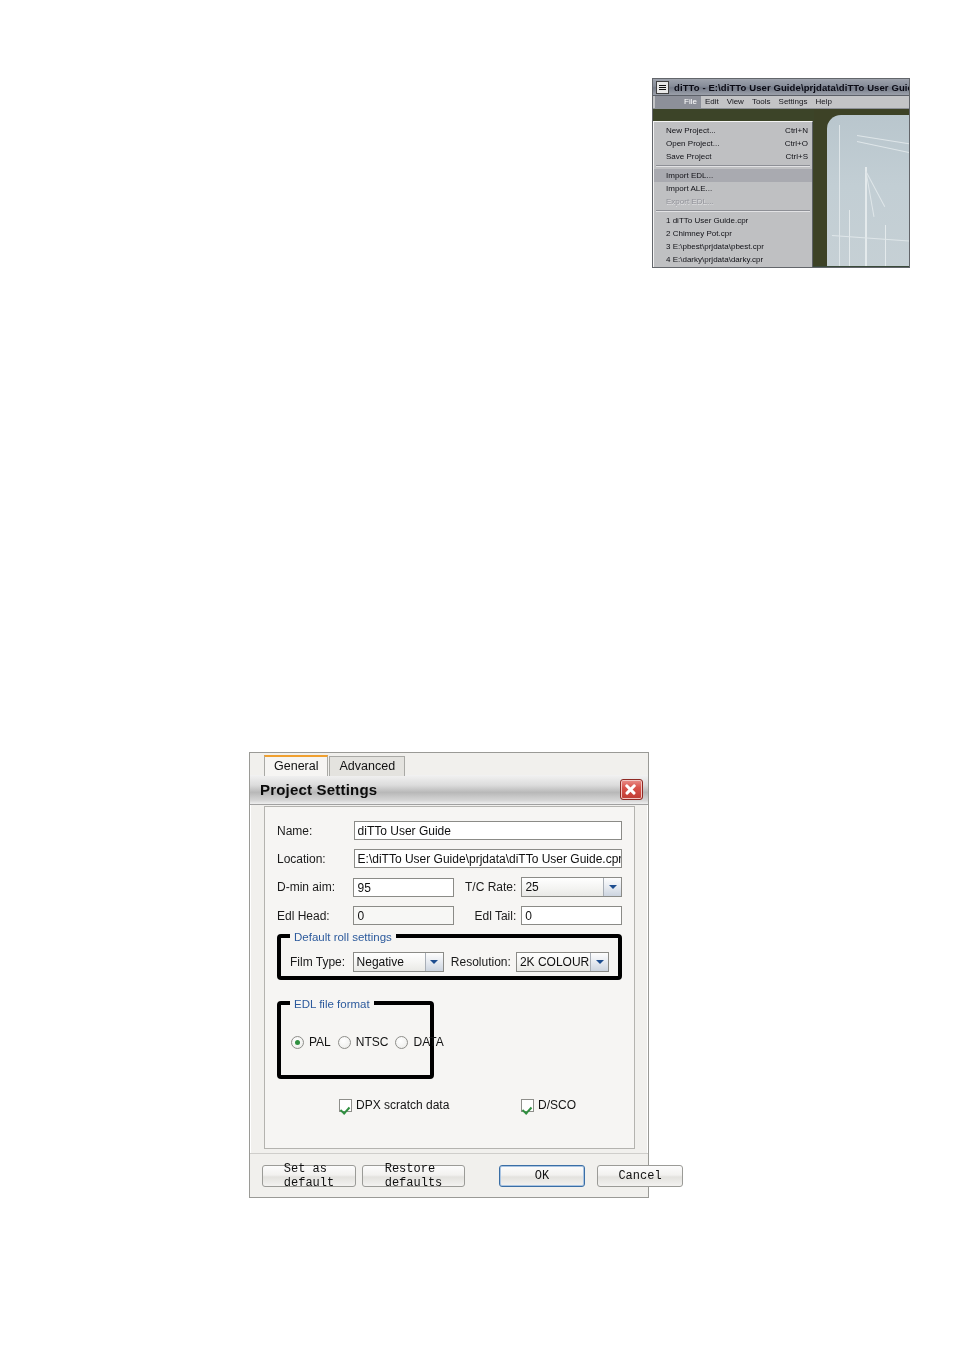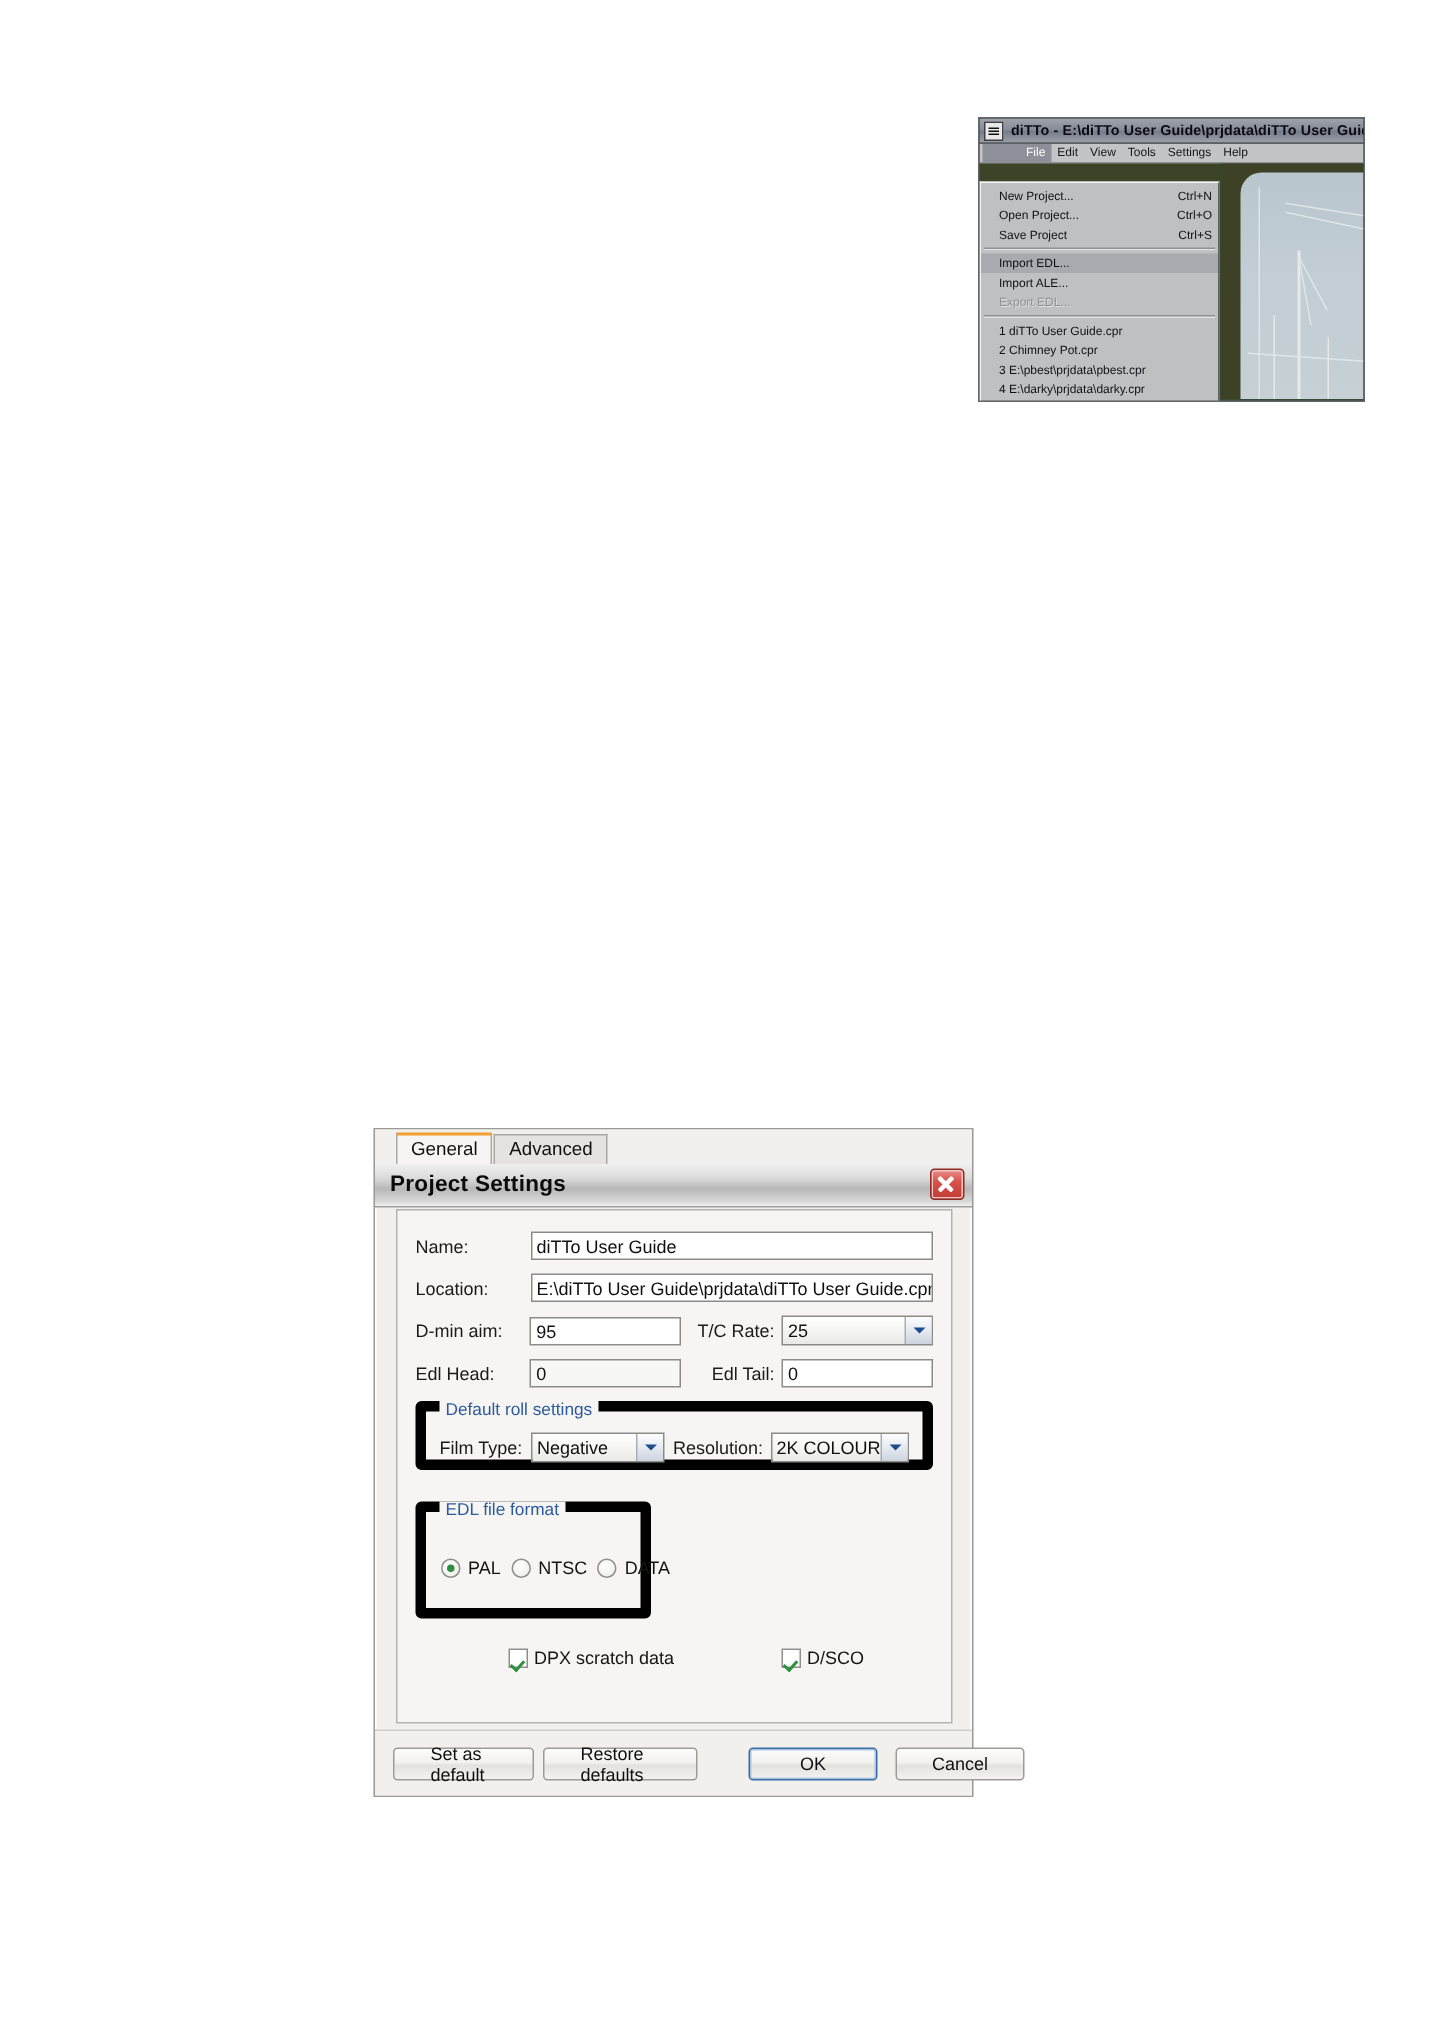--- a/index.html
+++ b/index.html
@@ -306,21 +306,21 @@
   .chev {
     width: 0; height: 0;
     border-left: 4px solid transparent;
     border-right: 4px solid transparent;
     border-top: 4px solid #1d4d8f;
   }
 
   
   .group {
     position: relative;
-    border: 7px solid #000000;
+    border: 4px solid #000000;
     border-radius: 4px;
     margin-top: 6px;
     box-sizing: border-box;
   }
   .group > .gtitle {
     position: absolute;
     top: -7px;
     left: 9px;
     background: #f6f5f3;
     padding: 0 4px;
@@ -395,21 +395,21 @@
     border-radius: 3px;
     background: linear-gradient(to bottom, #fcfcfc 0%, #f2f1ef 45%, #e3e2de 55%, #f3f2f0 100%);
     font-size: 12px;
     color: #101010;
     display: flex;
     align-items: center;
     justify-content: center;
     cursor: pointer;
     padding: 0 24px;
     box-sizing: border-box;
-    font-family: Liberation Sans, sans-serif;
+    font-family: Liberation Mono, monospace;
   }
   .btn.default {
     border: 1px solid #3a6ea5;
     box-shadow: 0 0 0 1px #a9c4e2 inset;
   }
 </style>
 </head>
 <body>
 
 <div id="app-window">

